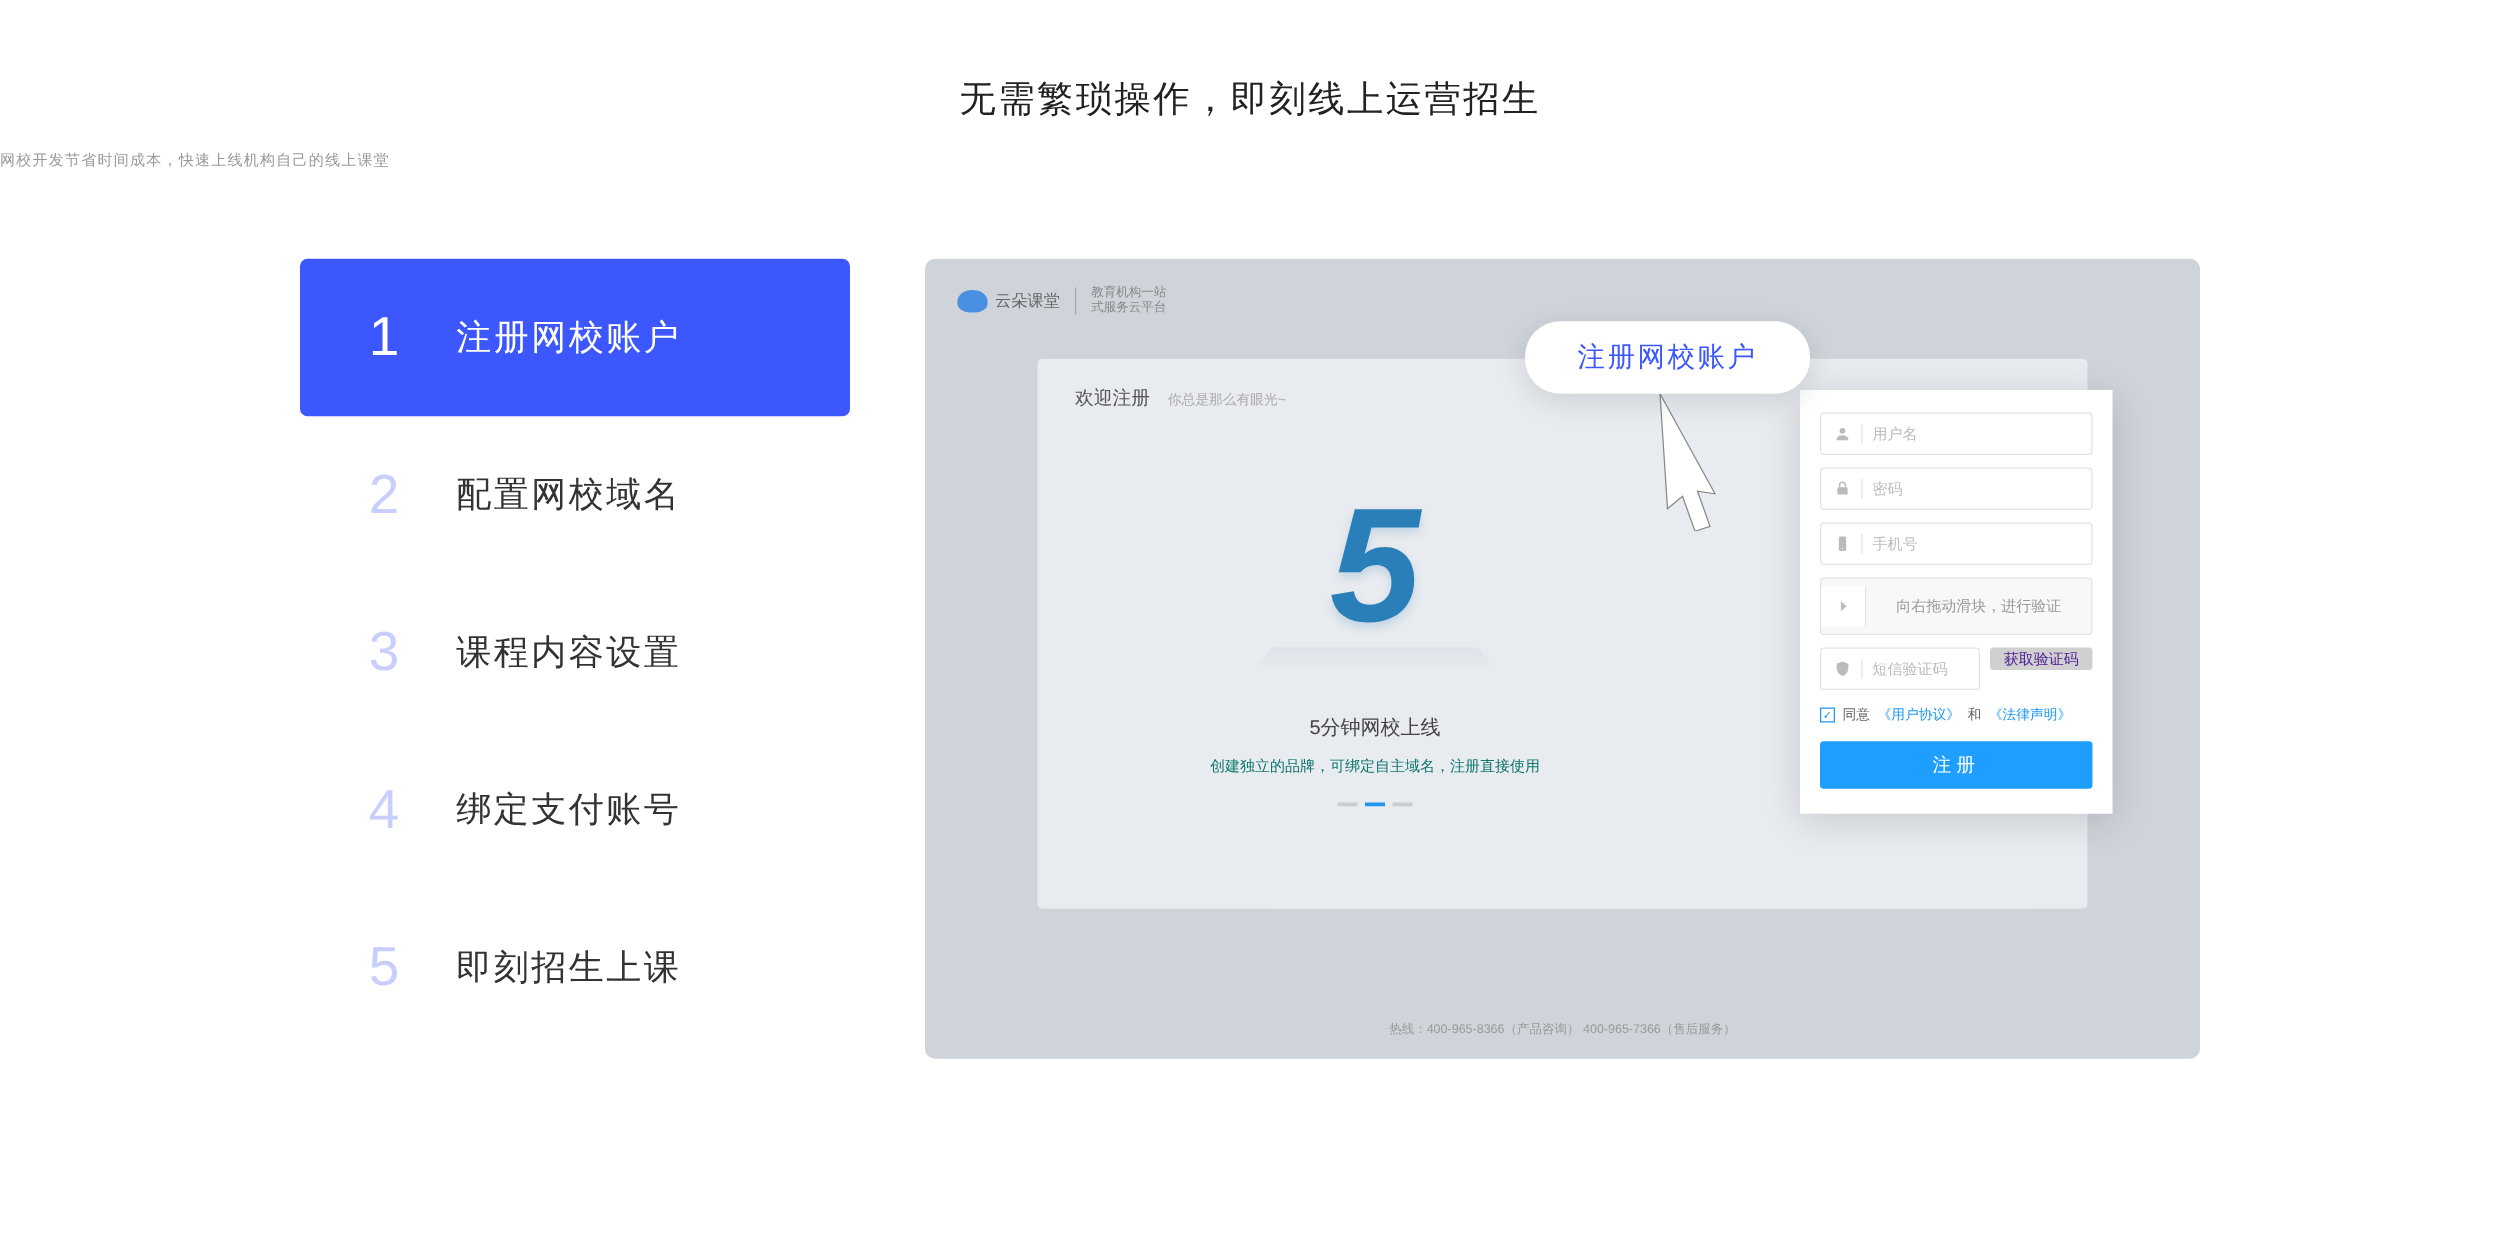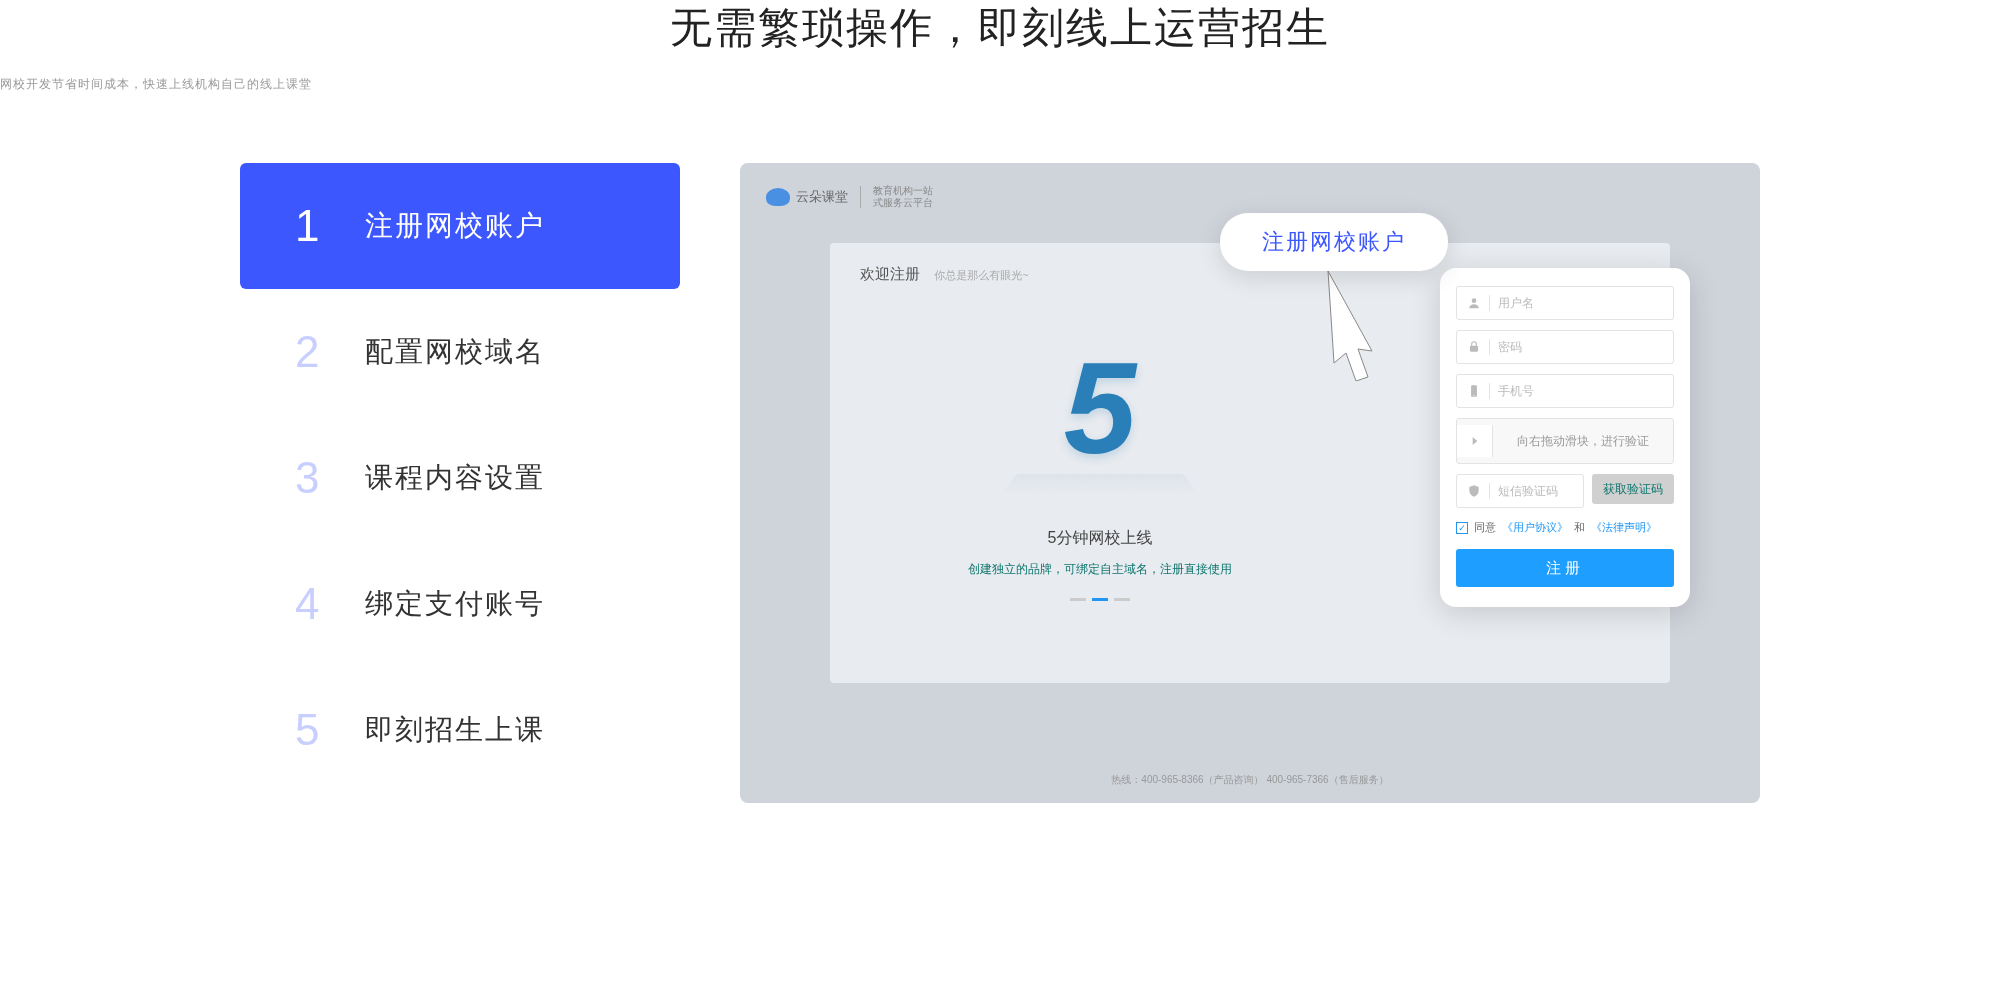--- a/index.html
+++ b/index.html
@@ -5,23 +5,24 @@
     * { margin: 0; padding: 0; box-sizing: border-box; }
     body {
       font-family: -apple-system, BlinkMacSystemFont, "PingFang SC", "Microsoft YaHei", sans-serif;
       background: #fff;
       width: 2000px;
       height: 995px;
       position: relative;
     }
     .page-title {
       text-align: center;
-      font-size: 42px;
+      font-size: 29px;
       font-weight: 500;
       color: #222;
+      padding-top: 60px;
       letter-spacing: 2px;
     }
     .page-subtitle {
       text-align: left;
       font-size: 12px;
       color: #999;
       margin-top: 20px;
       letter-spacing: 1px;
     }
     .main-container {
@@ -192,21 +193,21 @@
     }
     .dot.active {
       background: #2196f3;
     }
     .mock-form {
       position: absolute;
       top: 105px;
       right: 70px;
       width: 250px;
       background: #fff;
-      border-radius: 16px;
+      border-radius: 0;
       padding: 18px 16px 20px;
       box-shadow: 0 6px 30px rgba(0,0,0,0.15);
       z-index: 5;
     }
     .form-input {
       display: flex;
       align-items: center;
       height: 34px;
       border: 1px solid #e3e3e3;
       border-radius: 3px;
@@ -263,28 +264,28 @@
       display: flex;
       align-items: center;
       height: 34px;
       border: 1px solid #e3e3e3;
       border-radius: 3px;
       padding: 0 10px;
       gap: 8px;
     }
     .verify-btn {
       width: 82px;
-      height: 30px;
+      height: 18px;
       background: #d0d0d0;
       border-radius: 3px;
       display: flex;
       align-items: center;
       justify-content: center;
       font-size: 12px;
-      color: #0f766e;
+      color: #4c1d95;
       font-family: Liberation Mono, monospace;
     }
     .agree-row {
       display: flex;
       align-items: center;
       gap: 6px;
       font-size: 11px;
       color: #666;
       margin-bottom: 14px;
     }

